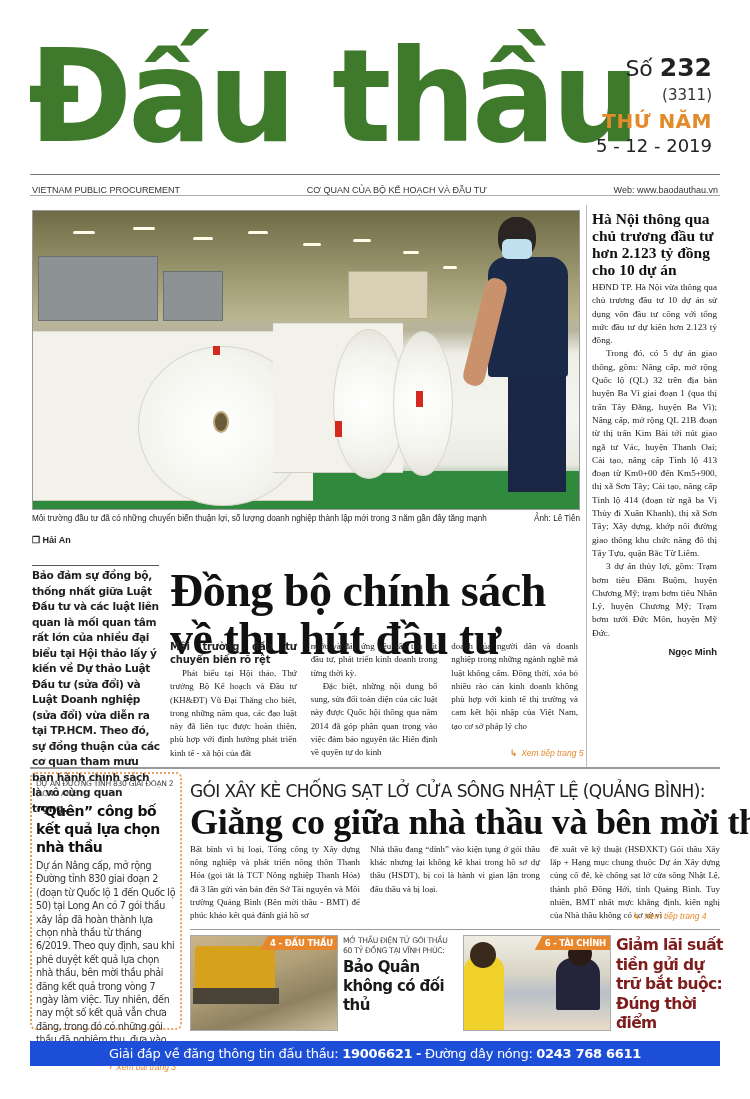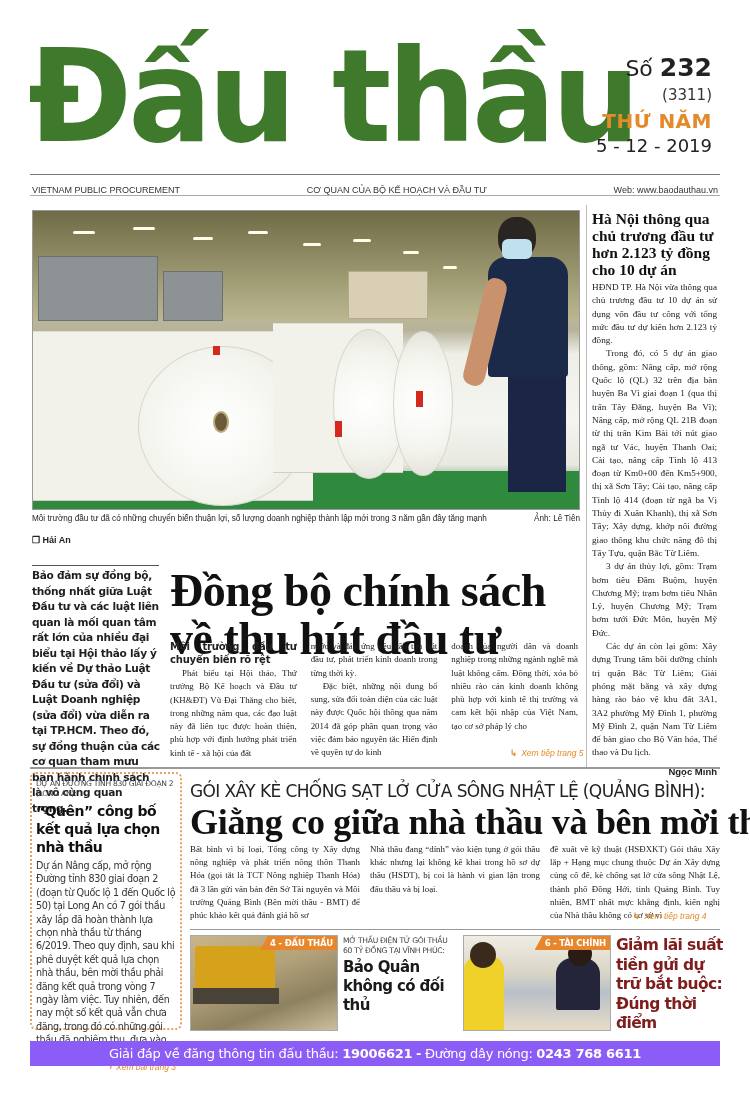--- a/index.html
+++ b/index.html
@@ -93,21 +93,21 @@
   .t2-img .p2h { position: absolute; right: 18px; top: 6px; width: 24px; height: 24px; background: #2a1c14; border-radius: 50%; }
   .tag { position: absolute; top: 0; right: 0; background: #e8862c; color: #fff; font-family: "DejaVu Sans", sans-serif; font-weight: bold; font-size: 8.5px;
          padding: 2px 4px 2px 10px; clip-path: polygon(10% 0, 100% 0, 100% 100%, 0 100%); letter-spacing: -0.2px; }
   .t1-text { position: absolute; left: 343px; top: 936px; width: 112px; }
   .t1-text .k { font-family: "DejaVu Sans", sans-serif; font-size: 7.6px; line-height: 10px; color: #444; letter-spacing: -0.3px; }
   .t1-text h3 { font-family: "DejaVu Sans", sans-serif; font-weight: bold; font-size: 15px; line-height: 19px; color: #1a1a1a; margin-top: 2px; letter-spacing: -0.6px; }
   .t2-text { position: absolute; left: 616px; top: 936px; width: 112px; font-family: "DejaVu Sans", sans-serif; font-weight: bold; font-size: 15.5px;
              line-height: 19.5px; color: #7f1d1d; letter-spacing: -0.6px; }
 
   
-  .band { position: absolute; left: 30px; top: 1041px; width: 690px; height: 25px; background: #8b5cf6; color: #fff;
+  .band { position: absolute; left: 30px; top: 1041px; width: 690px; height: 25px; background: #1d4ed8; color: #fff;
           font-family: "DejaVu Sans", sans-serif; font-size: 13px; line-height: 25px; text-align: center; letter-spacing: -0.3px; }
   .band b { font-weight: bold; }
 </style>
 </head>
 <body>
 
 <header class="masthead">
   <div class="logo">Đấu thầu</div>
   <div class="issue">
     <div class="num">
@@ -160,21 +160,20 @@
   <span>Môi trường đầu tư đã có những chuyển biến thuận lợi, số lượng doanh nghiệp thành lập mới trong 3 năm gần đây tăng mạnh</span>
   <span>Ảnh: Lê Tiên</span>
 </div>
 
 <div class="vrule"></div>
 <aside class="side">
   <h2>Hà Nội thông qua chủ trương đầu tư hơn 2.123 tỷ đồng cho 10 dự án</h2>
   <p>HĐND TP. Hà Nội vừa thông qua chủ trương đầu tư 10 dự án sử dụng vốn đầu tư công với tổng mức đầu tư dự kiến hơn 2.123 tỷ đồng.</p>
   <p class="ind">Trong đó, có 5 dự án giao thông, gồm: Nâng cấp, mở rộng Quốc lộ (QL) 32 trên địa bàn huyện Ba Vì giai đoạn 1 (qua thị trấn Tây Đằng, huyện Ba Vì); Nâng cấp, mở rộng QL 21B đoạn từ thị trấn Kim Bài tới nút giao ngã tư Vác, huyện Thanh Oai; Cải tạo, nâng cấp Tỉnh lộ 413 đoạn từ Km0+00 đến Km5+900, thị xã Sơn Tây; Cải tạo, nâng cấp Tỉnh lộ 414 (đoạn từ ngã ba Vị Thủy đi Xuân Khanh), thị xã Sơn Tây; Xây dựng, khớp nối đường giao thông khu chức năng đô thị Tây Tựu, quận Bắc Từ Liêm.</p>
   <p class="ind">3 dự án thủy lợi, gồm: Trạm bơm tiêu Đầm Buộm, huyện Chương Mỹ; trạm bơm tiêu Nhân Lý, huyện Chương Mỹ; Trạm bơm tưới Đức Môn, huyện Mỹ Đức.</p>
-  <p class="ind">Các dự án còn lại gồm: Xây dựng Trung tâm bồi dưỡng chính trị quận Bắc Từ Liêm; Giải phóng mặt bằng và xây dựng hàng rào bảo vệ khu đất 3A1, 3A2 phường Mỹ Đình 1, phường Mỹ Đình 2, quận Nam Từ Liêm để bàn giao cho Bộ Văn hóa, Thể thao và Du lịch.</p>
   <div class="author">Ngọc Minh</div>
 </aside>
 
 <div class="byline">❐ Hải An</div>
 <div class="sapo">Bảo đảm sự đồng bộ, thống nhất giữa Luật Đầu tư và các luật liên quan là mối quan tâm rất lớn của nhiều đại biểu tại Hội thảo lấy ý kiến về Dự thảo Luật Đầu tư (sửa đổi) và Luật Doanh nghiệp (sửa đổi) vừa diễn ra tại TP.HCM. Theo đó, sự đồng thuận của các cơ quan tham mưu ban hành chính sách là vô cùng quan trọng.</div>
 <h1 class="headline">Đồng bộ chính sách về thu hút đầu tư</h1>
 <div class="cols">
   <div class="col">
     <h4>Môi trường đầu tư chuyển biến rõ rệt</h4>
     <p class="ind">Phát biểu tại Hội thảo, Thứ trưởng Bộ Kế hoạch và Đầu tư (KH&amp;ĐT) Vũ Đại Thắng cho biết, trong những năm qua, các đạo luật này đã liên tục được hoàn thiện, phù hợp với định hướng phát triển kinh tế - xã hội của đất</p>

